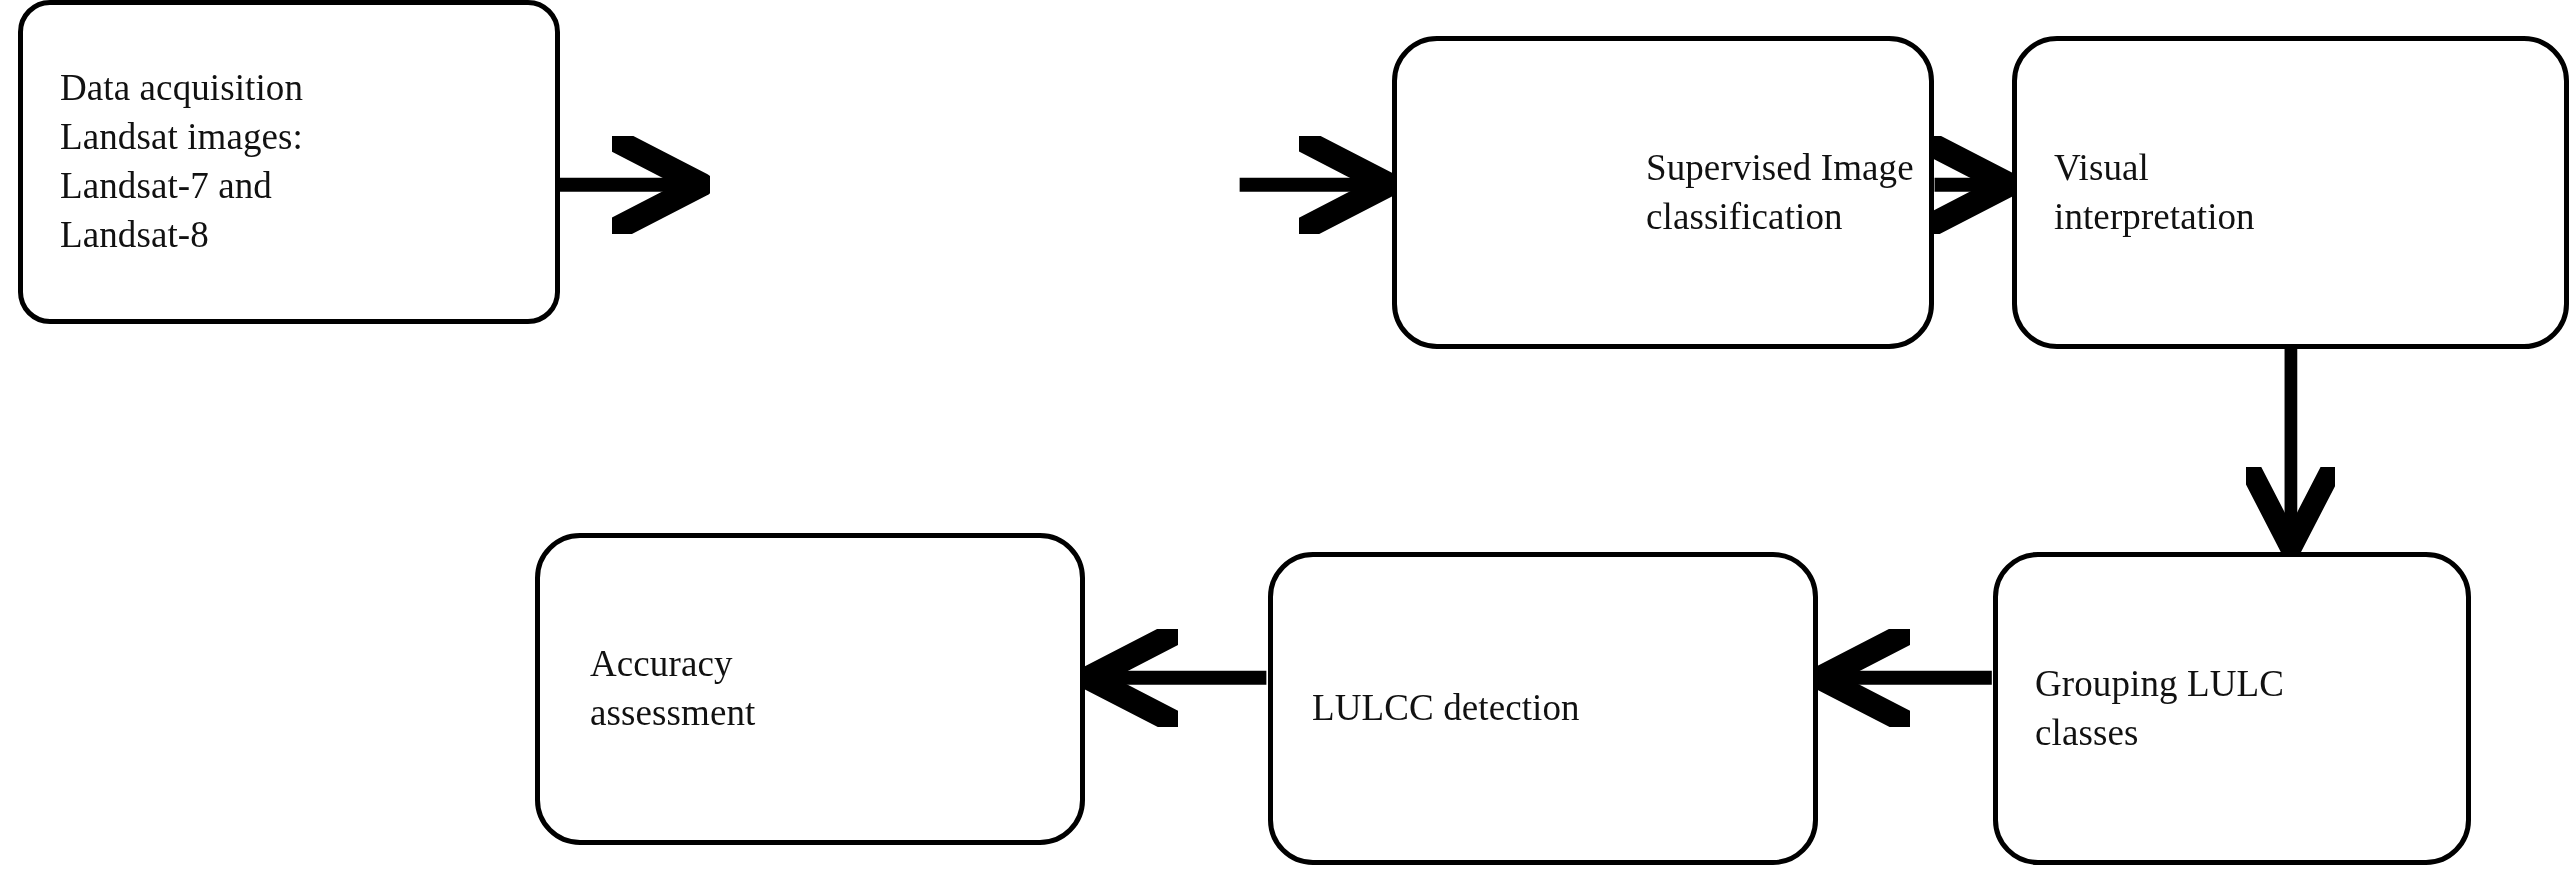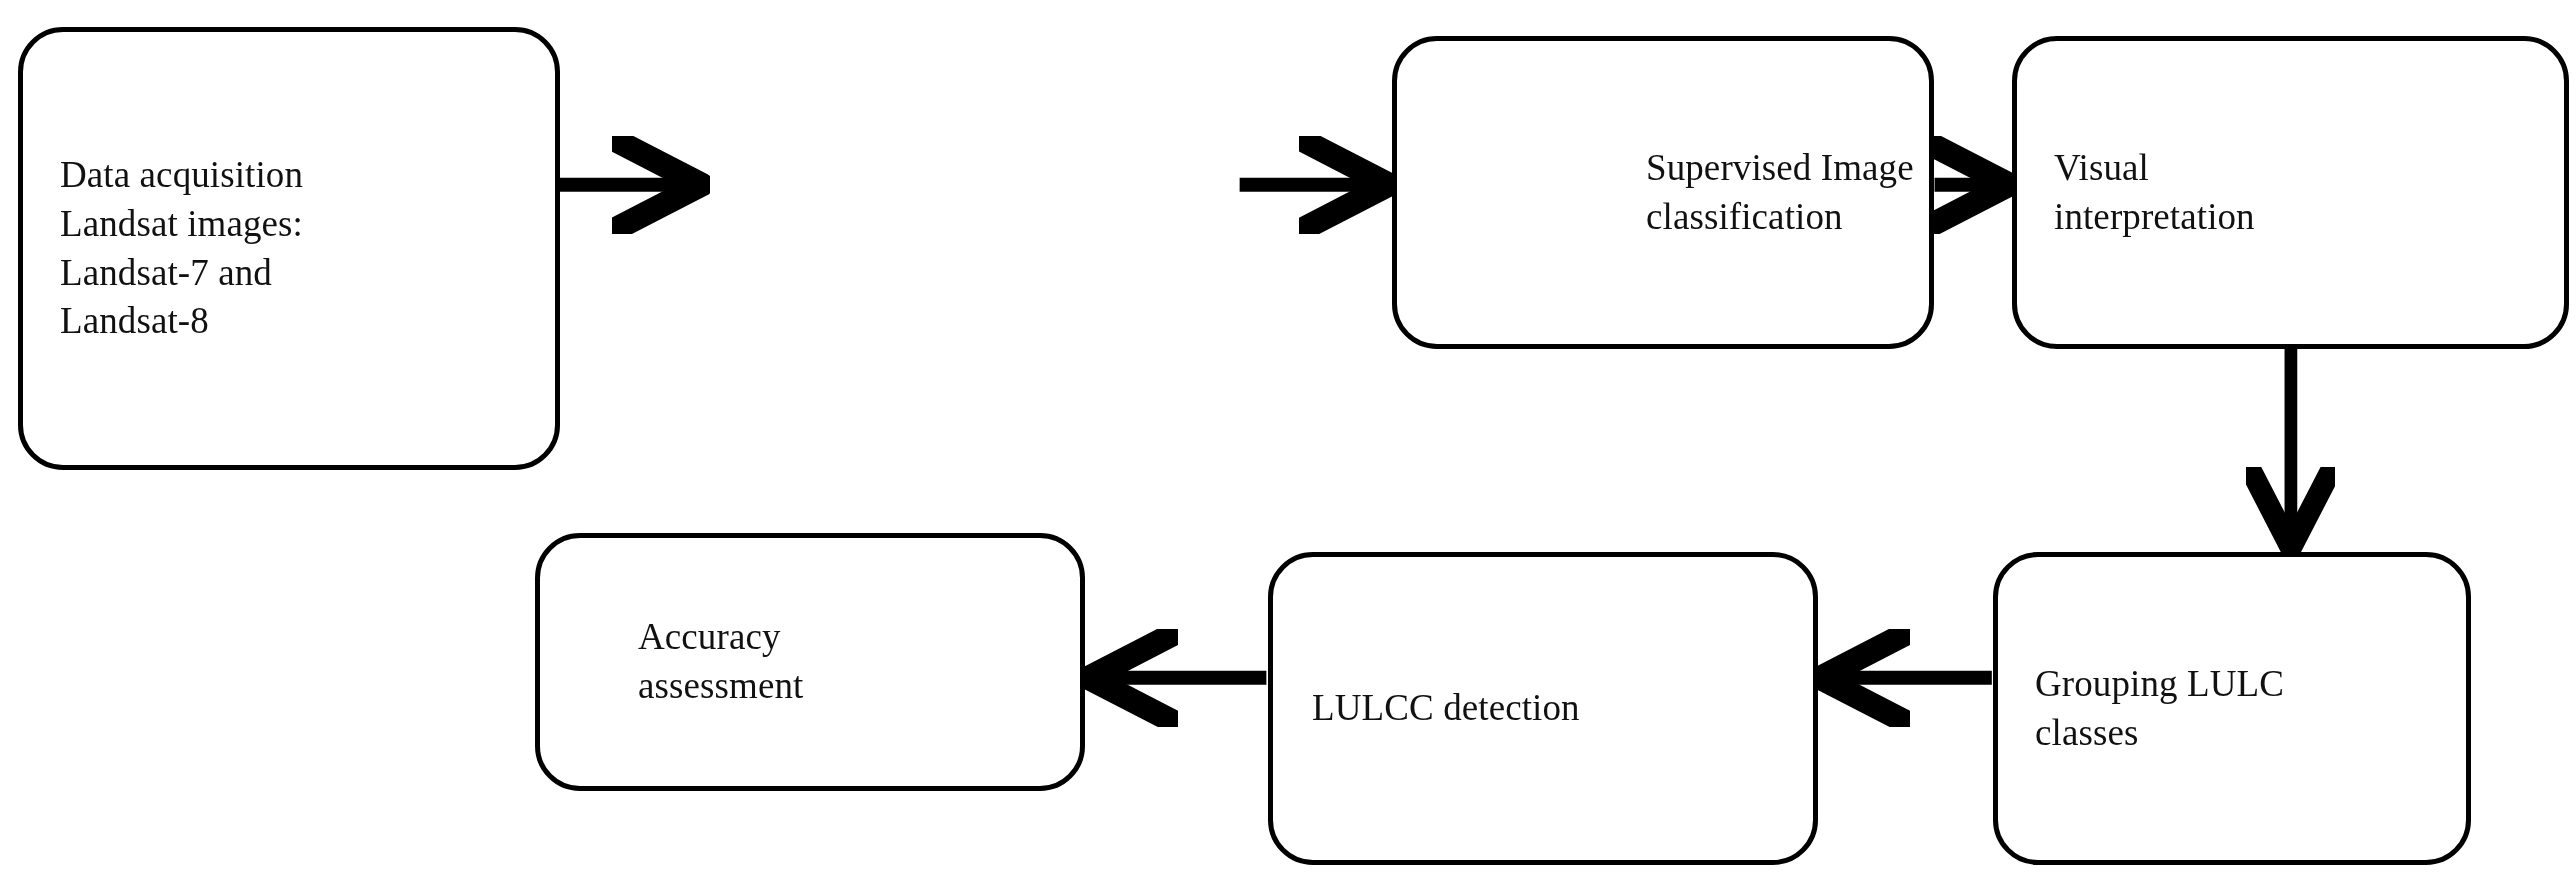--- a/index.html
+++ b/index.html
@@ -31,27 +31,27 @@
     display: block;
     padding-left: 37px;
     padding-right: 15.3px;
     font-size: 38px;
     line-height: 1.32;
     color: #111111;
     white-space: pre-line;
     letter-spacing: 0.1px;
   }
   
-  #node-data-acquisition      { left: 18px;   top: 27px;  width: 542px;  height: 443px; }
+  #node-data-acquisition      { left: 18px;   top: 0;  width: 542px;  height: 324px; border-radius: 32px; }
   #node-image-preprocessing   { left: 705px; top: 53px;  width: 535px;  height: 344px; }
   #node-supervised-classification { left: 1392px; top: 36px; width: 542px; height: 313px; justify-content: flex-end; }
   #node-visual-interpretation { left: 2012px; top: 36px;  width: 557px;  height: 313px; }
   #node-grouping-lulc         { left: 1993px; top: 552px; width: 478px;  height: 313px; }
   #node-lulcc-detection       { left: 1268px; top: 552px; width: 550px;  height: 313px; }
-  #node-accuracy-assessment   { left: 535px;  top: 533px; width: 550px;  height: 258px; padding-left: 48px; }
+  #node-accuracy-assessment   { left: 535px;  top: 533px; width: 550px;  height: 312px; }
 
   #node-data-acquisition .node-label       { font-size: 37px; }
   #node-image-preprocessing .node-label    { font-size: 37px; }
   #node-supervised-classification .node-label { font-size: 37px; }
   #node-visual-interpretation .node-label  { font-size: 37px; }
   #node-grouping-lulc .node-label          { font-size: 37px; }
   #node-lulcc-detection .node-label        { font-size: 37px; padding-left: 39px; }
   #node-accuracy-assessment .node-label    { font-size: 37px; padding-left: 50px; }
 
   

